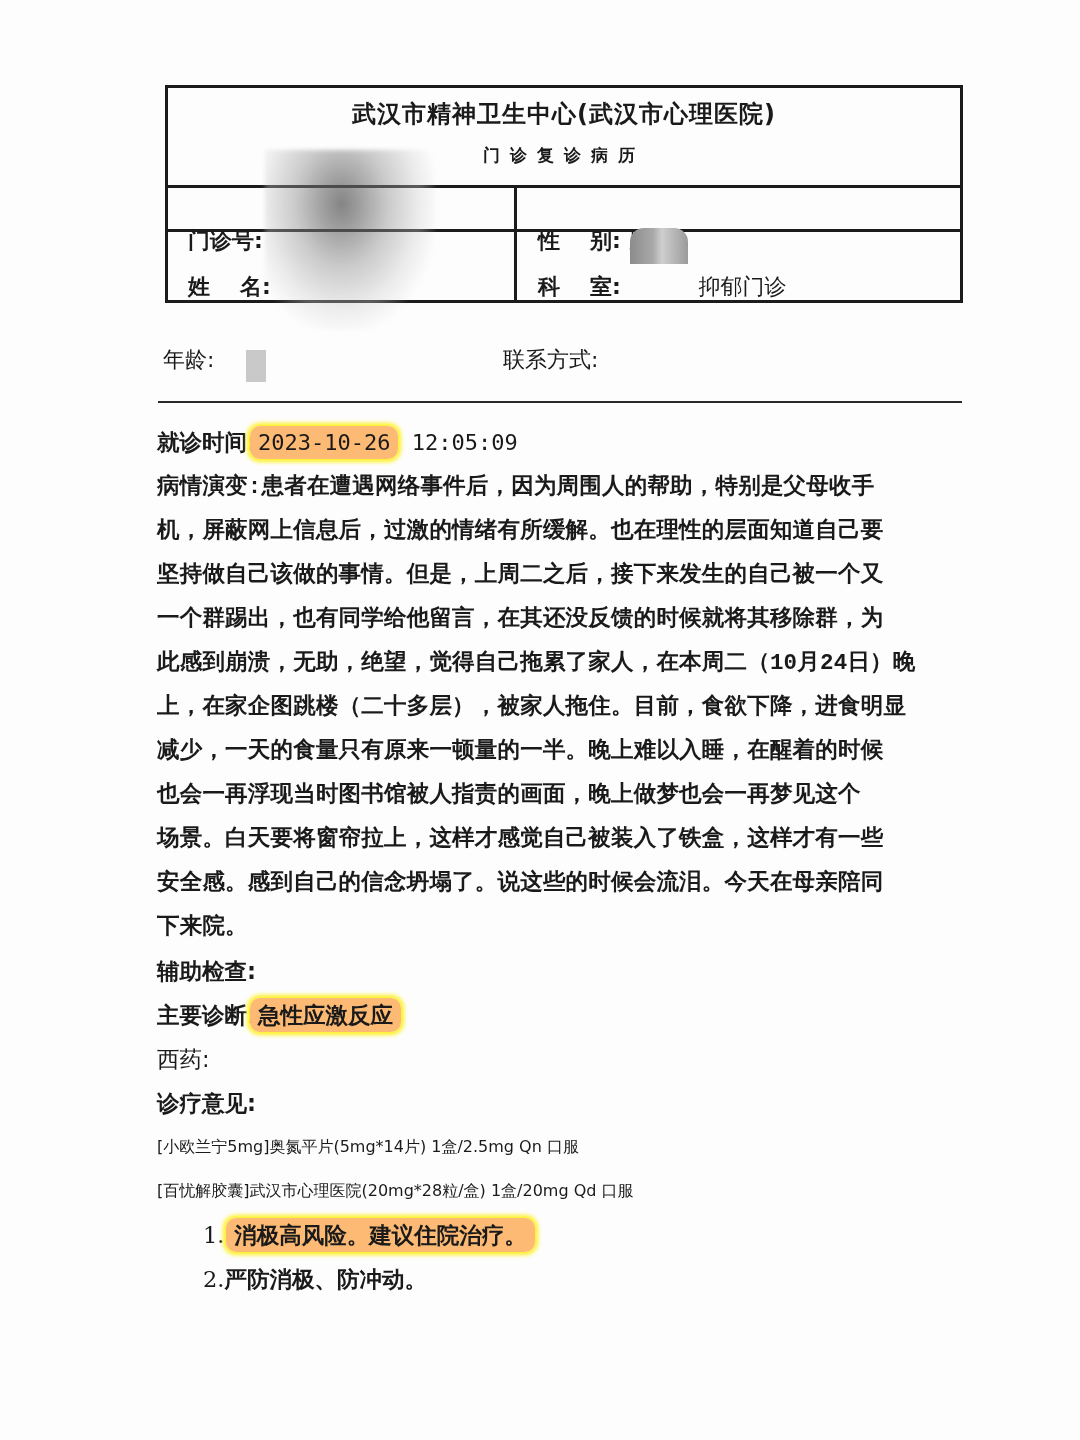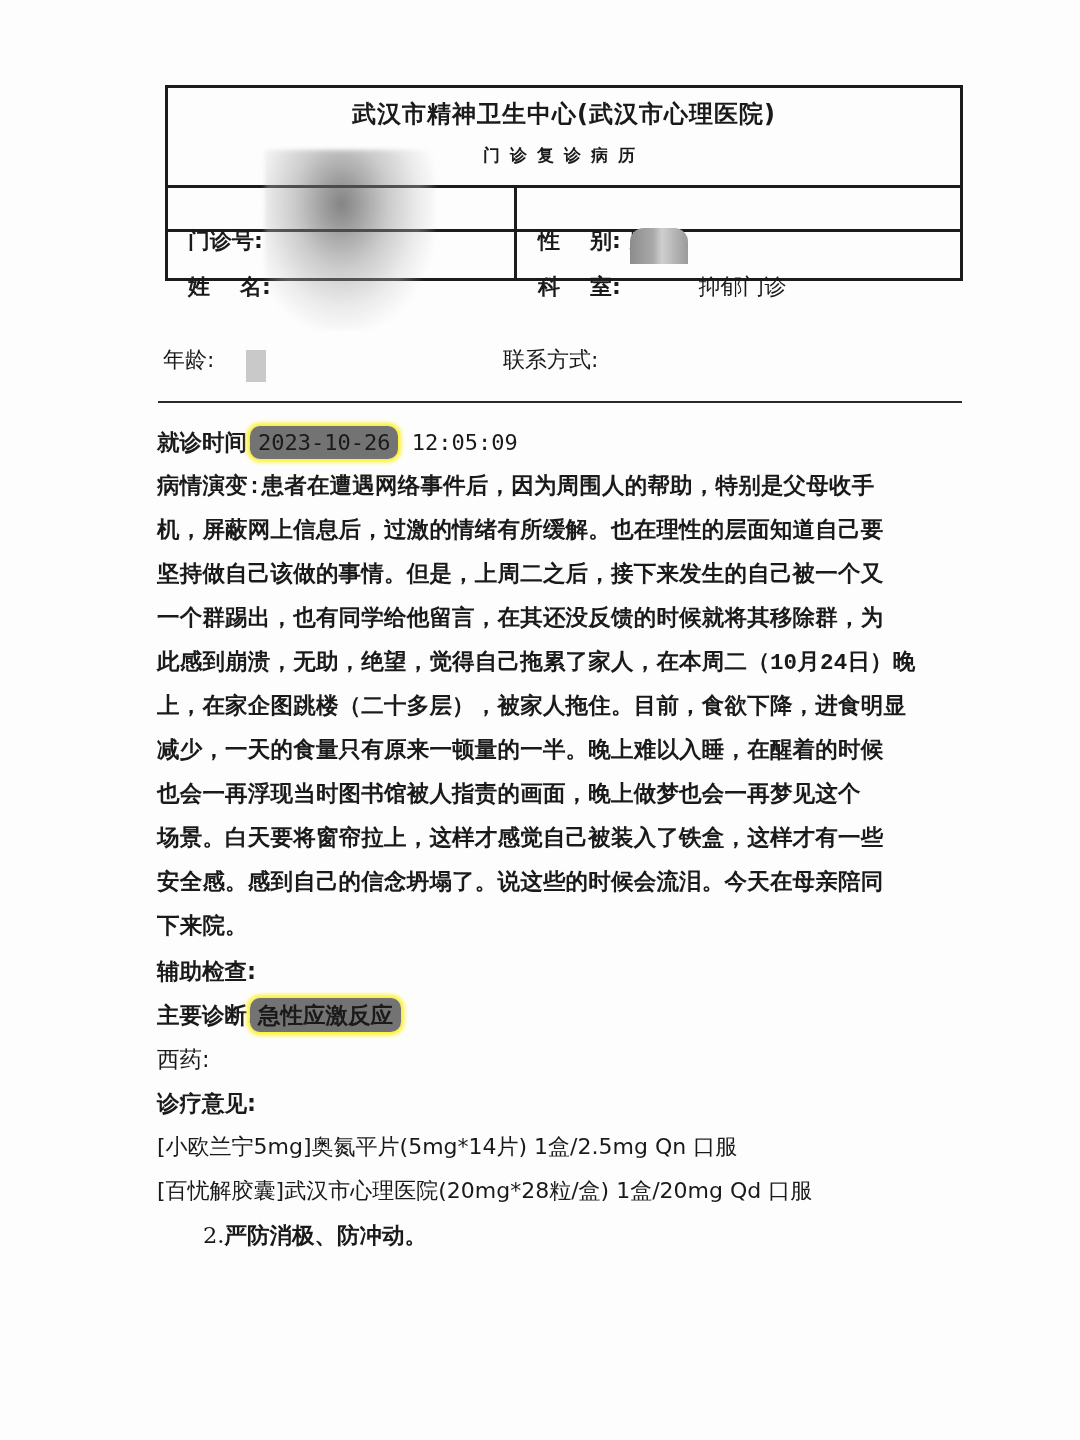--- a/index.html
+++ b/index.html
@@ -8,21 +8,21 @@
     background: #ffffff;
     font-family: "DejaVu Sans", "Liberation Sans", sans-serif;
     color: #1a1a1a;
     overflow: hidden;
   }
   .page { position: relative; width: 1080px; height: 1440px; background: #fdfdfd; }
 
   
   .header-table {
     position: absolute; left: 165px; top: 85px;
-    width: 798px; height: 196px;
+    width: 798px; height: 218px;
     border: 3px solid #1c1c1c;
   }
   .hospital-name {
     position: absolute; left: 0; right: 0; top: 10px;
     text-align: center; font-size: 24px; font-weight: bold; letter-spacing: 1px;
   }
   .record-title {
     position: absolute; left: 0; right: 0; top: 56px;
     text-align: center; font-size: 17px; font-weight: bold; letter-spacing: 10px;
   }
@@ -61,29 +61,29 @@
   .divider { position: absolute; left: 158px; width: 804px; top: 401px; height: 2px; background: #2a2a2a; }
 
   
   .body-text {
     position: absolute; left: 157px; top: 420px; width: 815px;
     font-size: 22.5px; line-height: 44px; font-weight: bold;
   }
   .line { white-space: nowrap; }
   .label { font-weight: bold; }
   .hl {
-    background: #737373;
+    background: #fdba74;
     border-radius: 10px;
     padding: 4px 8px;
     margin-left: -6px;
     box-shadow: 0 0 4px 3px #fdf021;
   }
   .mono { font-family: "DejaVu Sans Mono", "Liberation Mono", monospace; font-weight: normal; font-size: 22px; }
   .narr { font-weight: bold; letter-spacing: 0.2px; font-family: Liberation Mono, monospace; }
-  .med { font-weight: normal; font-size: 22px; letter-spacing: 0; }
+  .med { font-weight: normal; font-size: 16px; letter-spacing: 0; }
   .advice { padding-left: 46px; font-weight: bold; }
   .advice .num { font-family: "DejaVu Serif", "Liberation Serif", serif; font-weight: normal; }
 </style>
 </head>
 <body>
 
 <div class="page">
 
   <div class="header-table">
     <div class="hospital-name">武汉市精神卫生中心(武汉市心理医院)</div>
@@ -154,16 +154,20 @@
     <div class="line">诊疗意见:</div>
 
     <div class="line med">
       <span>[小欧兰宁5mg]</span><span>奥氮平片</span><span>(5mg*14片)</span><span> 1盒/2.5mg Qn 口服</span>
     </div>
     <div class="line med">
       <span>[百忧解胶囊]</span><span>武汉市心理医院</span><span>(20mg*28粒/盒)</span><span> 1盒/20mg Qd 口服</span>
     </div>
 
     <div class="line advice">
+      <span class="num">1.</span>
+      <span class="hl">消极高风险。建议住院治疗。</span>
+    </div>
+    <div class="line advice">
       <span class="num">2.</span><span>严防消极、防冲动。</span>
     </div>
   </div>
 </div>
 
 </body></html>

